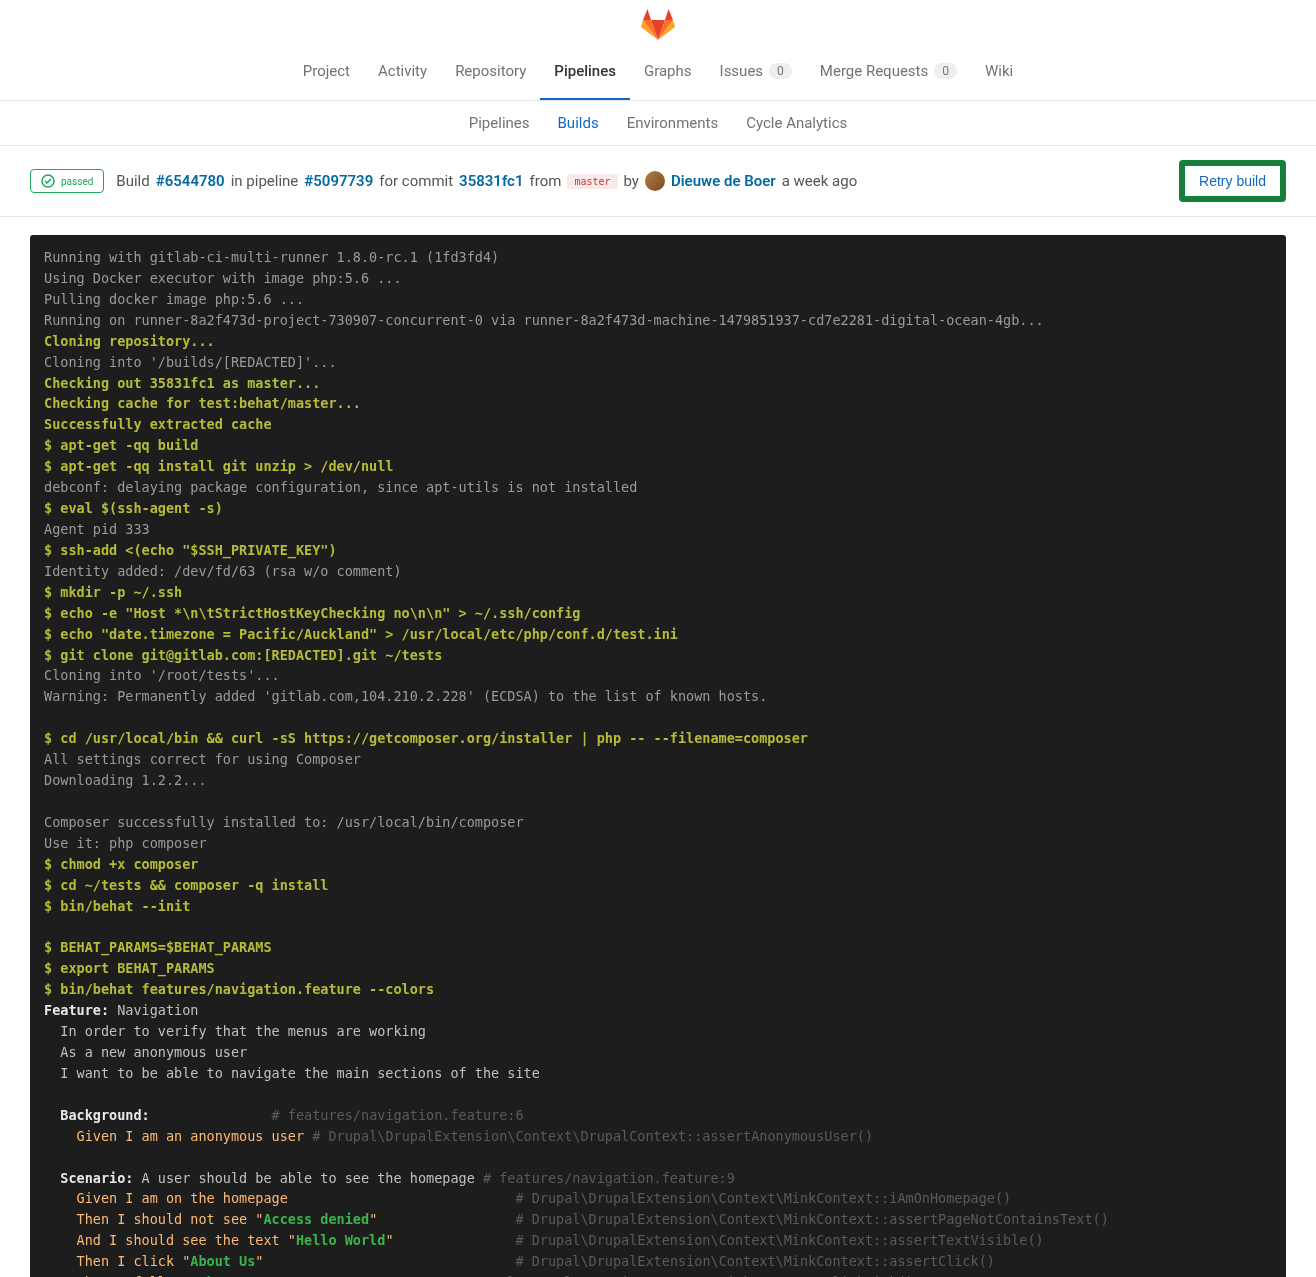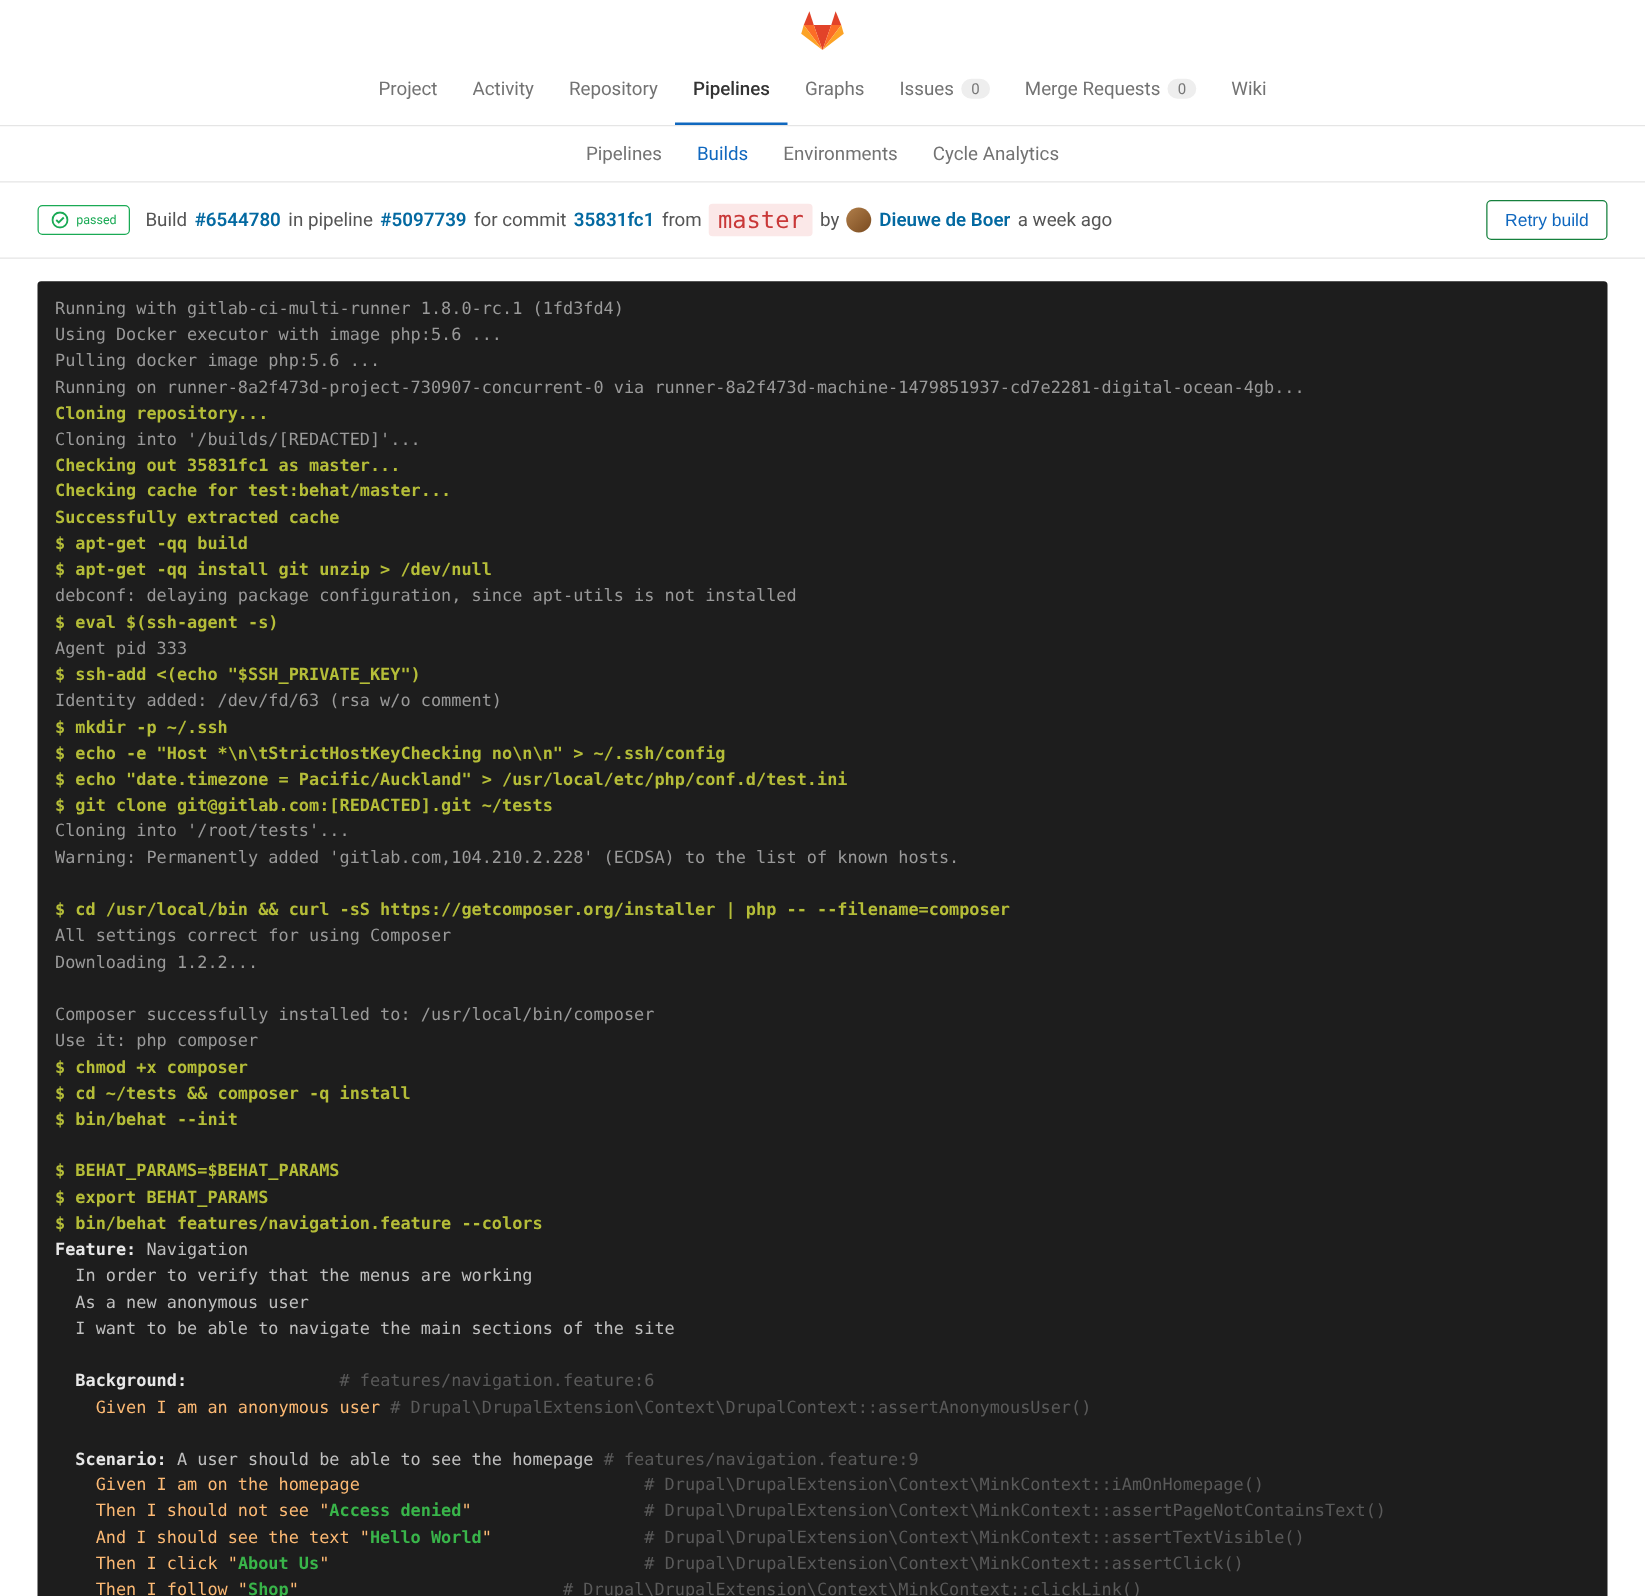--- a/index.html
+++ b/index.html
@@ -13,23 +13,23 @@
 .badge { background: #eee; color: #777; border-radius: 10px; padding: 1px 8px; font-size: 12px; }
 .sub-nav { display: flex; justify-content: center; border-bottom: 1px solid #e5e5e5; }
 .sub-nav a { padding: 13px 14px; color: #737373; text-decoration: none; font-size: 15px; }
 .sub-nav a.active { color: #1068bf; }
 .build-header { display: flex; justify-content: space-between; align-items: center; padding: 14px 30px; border-bottom: 1px solid #e5e5e5; }
 .build-header-left { display: flex; align-items: center; gap: 12px; flex-wrap: wrap; }
 .status-badge { border: 1px solid #1aaa55; color: #1aaa55; border-radius: 4px; padding: 4px 10px; display: flex; align-items: center; gap: 6px; font-size: 10px; }
 .status-badge svg { width: 14px; height: 14px; }
 .meta { color: #555; font-size: 15px; display: flex; align-items: center; gap: 6px; flex-wrap: wrap; }
 .meta .bold { font-weight: 600; color: #0369a1; }
-.branch-label { background: #fbe8e8; color: #c93838; border-radius: 3px; padding: 2px 7px; font-family: Menlo, Monaco, Consolas, monospace; font-size: 19px; }
+.branch-label { background: #fbe8e8; color: #c93838; border-radius: 3px; padding: 2px 7px; font-family: Menlo, Monaco, Consolas, monospace; font-size: 10px; }
 .avatar { width: 20px; height: 20px; border-radius: 50%; background: linear-gradient(135deg,#b07e4a,#7a4b20); display: inline-block; }
-.retry-btn { border: 1px solid #15803d; color: #1068bf; background: #fff; border-radius: 4px; padding: 7px 14px; font-size: 14px; cursor: pointer; }
+.retry-btn { border: 6px solid #15803d; color: #1068bf; background: #fff; border-radius: 4px; padding: 7px 14px; font-size: 14px; cursor: pointer; }
 .terminal { background: #1d1d1d; color: #c0c0c0; margin: 18px 30px 30px; padding: 12px 14px; border-radius: 3px; font-family: Menlo, Monaco, Consolas, monospace; font-size: 13.5px; line-height: 1.55; white-space: pre; overflow-x: auto; }
 .t-dim { color: #9a9a9a; }
 .t-yellow { color: #b5bd38; font-weight: 600; }
 .t-green { color: #fdba74; }
 .t-green-b { color: #39b54a; font-weight: 600; }
 .t-white-b { color: #e8e8e8; font-weight: 600; }
 .t-comment { color: #5a5a5a; }
 </style>
 </head>
 <body>

